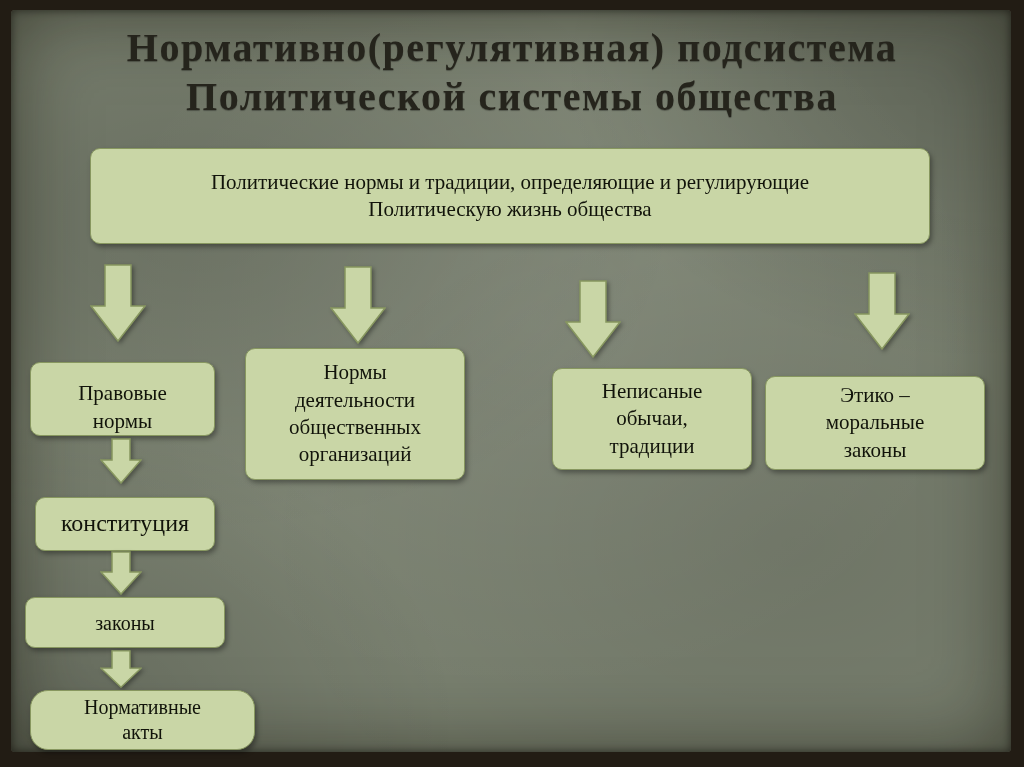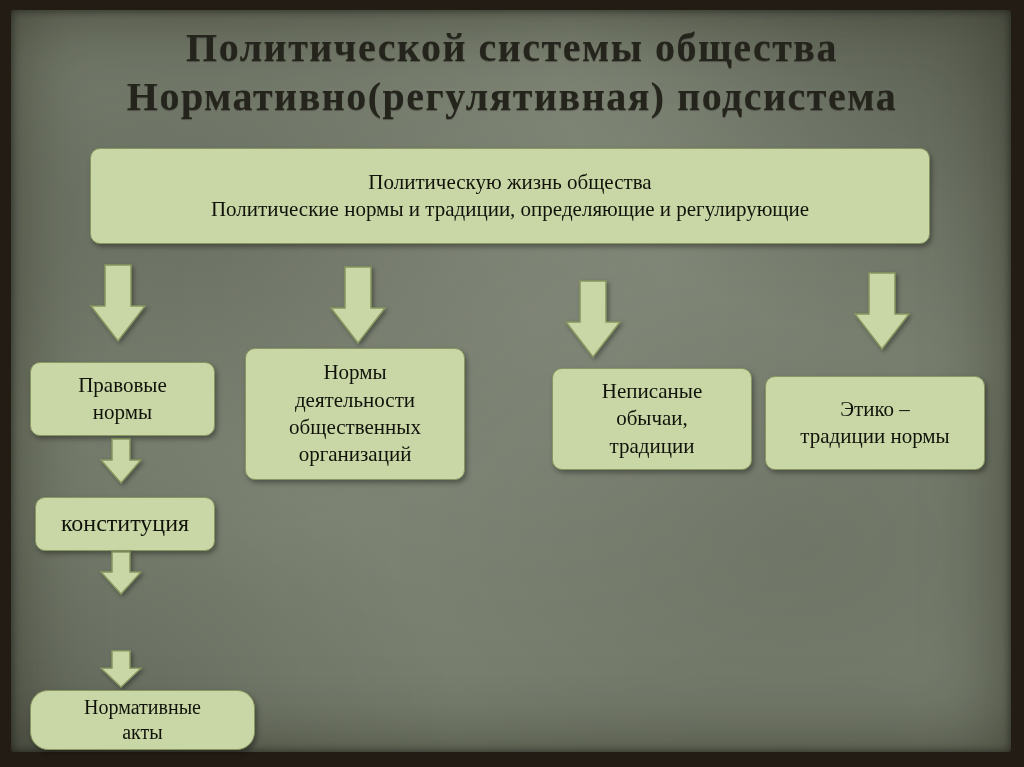--- a/index.html
+++ b/index.html
@@ -43,21 +43,21 @@
     border:1px solid var(--box-border,#8a9a67);
     border-radius:10px;
     box-shadow:2px 3px 5px rgba(0,0,0,0.35);
     display:flex; flex-direction:column;
     align-items:center; justify-content:center;
     text-align:center;
     color:#11130a;
     line-height:1.3;
   }
   .top-box  { left:90px;  top:148px; width:840px; height:96px;  font-size:21px; padding:0 20px; }
-  .b1 { left:30px;  top:362px; width:185px; height:74px;  font-size:21px; padding:0 44px; }
+  .b1 { left:30px;  top:362px; width:185px; height:74px;  font-size:21px; padding:0 44px;justify-content:flex-end; }
   .b2 { left:245px; top:348px; width:220px; height:132px; font-size:21px; padding:0 30px; }
   .b3 { left:505px; top:368px; width:200px; height:102px; font-size:21px; padding:0 28px;margin-left:47px; }
   .b4 { left:765px; top:376px; width:220px; height:94px;  font-size:21px; padding:0 34px; }
   .c1 { left:35px;  top:497px; width:180px; height:54px;  font-size:24px; }
   .c2 { left:25px;  top:597px; width:200px; height:51px;  font-size:20px; }
   .c3 { left:30px;  top:690px; width:225px; height:60px;  font-size:20px; padding:0 34px; line-height:1.25;border-radius:18px; }
   .arrow {
     position:absolute;
     filter:drop-shadow(2px 2px 2px rgba(0,0,0,0.35));
   }
@@ -77,27 +77,27 @@
   #as2 { top:551px; height:44px; }
   #as3 { top:650px; height:38px; }
 </style>
 </head>
 <body>
 
 <div class="slide">
   <div class="paper"></div>
 
   <h1 class="title">
+    <span>Нормативно(регулятивная) подсистема</span>
     <span>Политической системы общества</span>
-    <span>Нормативно(регулятивная) подсистема</span>
   </h1>
 
   <div class="gbox top-box">
+    <div>Политические нормы и традиции, определяющие и регулирующие</div>
     <div>Политическую жизнь общества</div>
-    <div>Политические нормы и традиции, определяющие и регулирующие</div>
   </div>
 
   <div class="arrow ar-big" id="ar1">
     <svg viewBox="0 0 56 78" preserveAspectRatio="none">
         <polygon class="arrow-shape" points="15,1 41,1 41,42 55,42 28,77 1,42 15,42"></polygon>
       </svg>
   </div>
   <div class="arrow ar-big" id="ar2">
     <svg viewBox="0 0 56 78" preserveAspectRatio="none">
         <polygon class="arrow-shape" points="15,1 41,1 41,42 55,42 28,77 1,42 15,42"></polygon>
@@ -117,36 +117,39 @@
   <div class="gbox b1">
     <div>Правовые нормы</div>
   </div>
   <div class="gbox b2">
     <div>Нормы деятельности общественных организаций</div>
   </div>
   <div class="gbox b3">
     <div>Неписаные обычаи, традиции</div>
   </div>
   <div class="gbox b4">
-    <div>Этико – традиции нормы</div>
+    <div>Этико – моральные законы</div>
   </div>
 
   <div class="arrow ar-small" id="as1">
     <svg viewBox="0 0 42 46" preserveAspectRatio="none">
         <polygon class="arrow-shape" points="12,1 30,1 30,22 41,22 21,45 1,22 12,22"></polygon>
       </svg>
   </div>
   <div class="gbox c1">
     <div>конституция</div>
   </div>
   <div class="arrow ar-small" id="as2">
     <svg viewBox="0 0 42 46" preserveAspectRatio="none">
         <polygon class="arrow-shape" points="12,1 30,1 30,22 41,22 21,45 1,22 12,22"></polygon>
       </svg>
   </div>
+  <div class="gbox c2">
+    <div>законы</div>
+  </div>
   <div class="arrow ar-small" id="as3">
     <svg viewBox="0 0 42 46" preserveAspectRatio="none">
         <polygon class="arrow-shape" points="12,1 30,1 30,22 41,22 21,45 1,22 12,22"></polygon>
       </svg>
   </div>
   <div class="gbox c3">
     <div>Нормативные акты</div>
   </div>
 </div>
 

